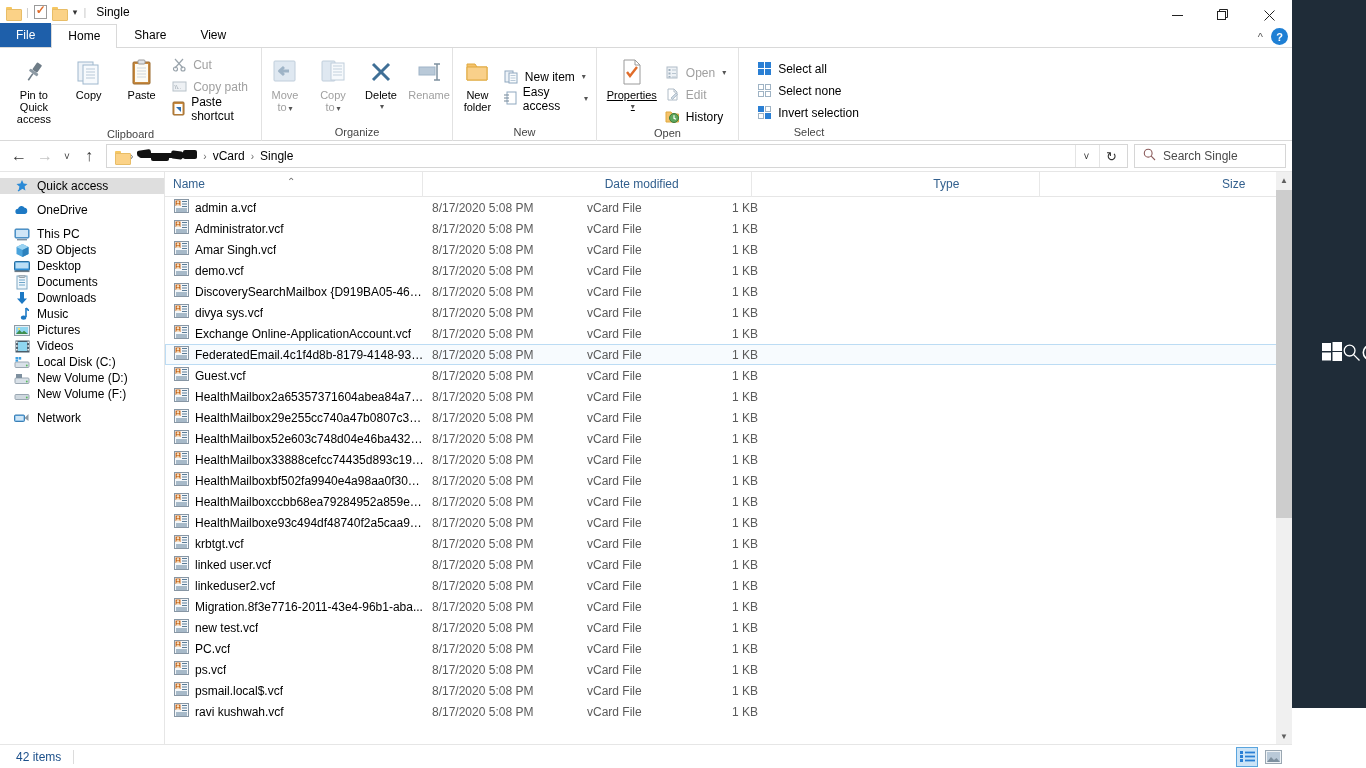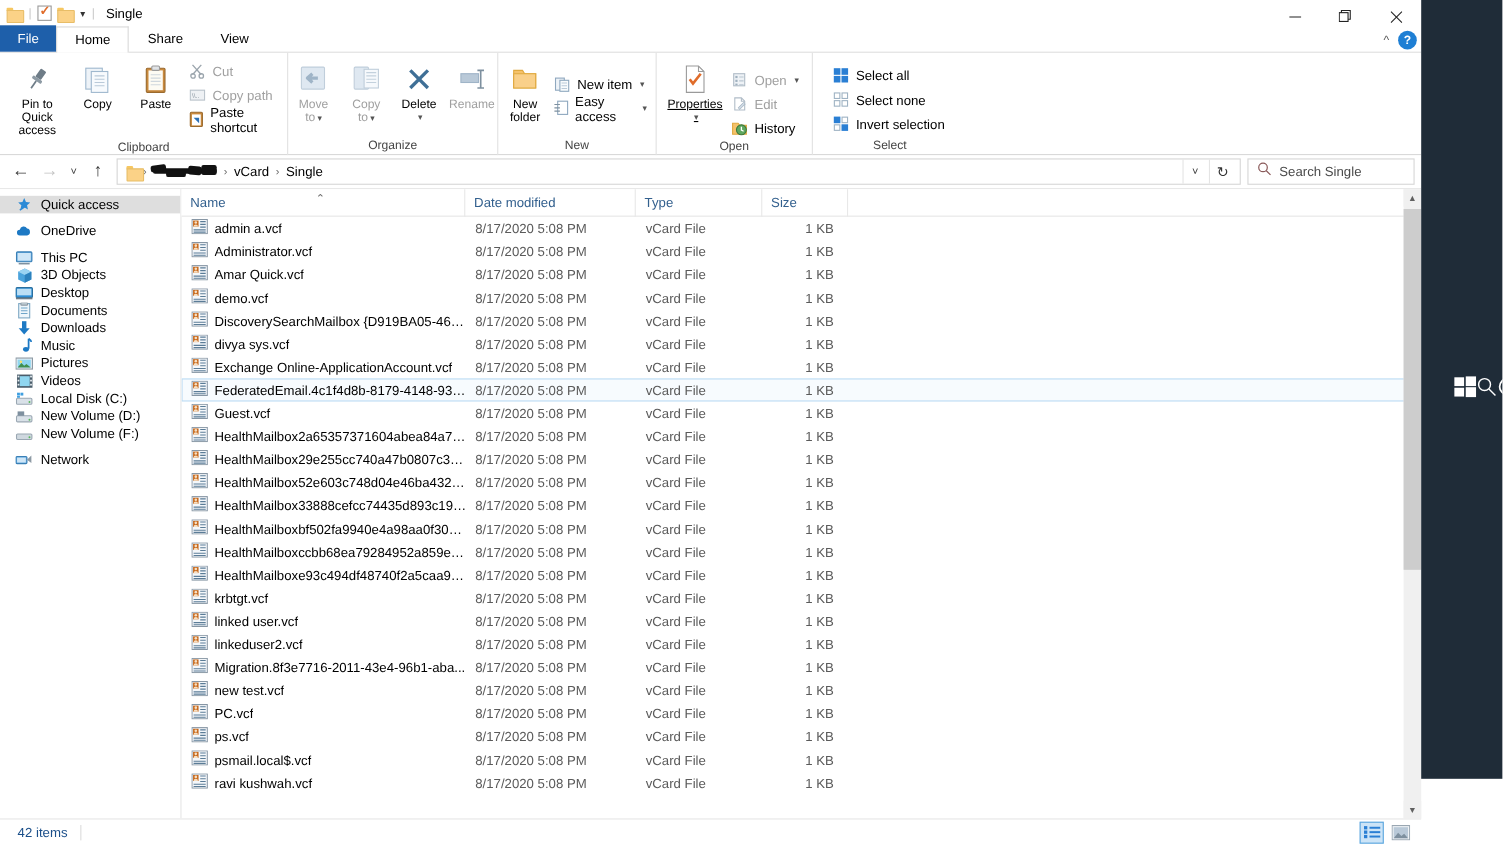--- a/index.html
+++ b/index.html
@@ -170,21 +170,21 @@
   .nav-item.indent { }
   .nav-item.selected { background: #dedede; }
   .nav-ico { width: 16px; height: 16px; display: flex; align-items: center; justify-content: center; flex: none; }
   .nav-gap { height: 8px; }
 
   
   .listpane { flex: 1; display: flex; flex-direction: column; min-width: 0; position: relative;
               border-left: 1px solid #e6e6e6; }
   .col-head {
     height: 25px; display: flex; align-items: center; flex: none;
-    border-bottom: 1px solid #e6e6e6; background: #fff; position: relative;
+    border-bottom: 1px solid #e6e6e6; background: #fff; position: relative; justify-content: space-between;
   }
   .ch {
     font-size: 12px; color: #33608e; height: 25px; line-height: 25px;
     border-right: 1px solid #e8e8e8; padding-left: 8px; position: relative;
   }
   .ch.c-name { width: 258px; }
   .ch.c-date { width: 155px; }
   .ch.c-type { width: 115px; }
   .ch.c-size { width: 78px; }
   .sort-arrow {
@@ -866,21 +866,21 @@
                   <circle cx="4" cy="3.3" r="1.2" fill="#f6e0c4"></circle>
                   <path d="M2 7 a2 2 0 0 1 4 0 z" fill="#f6e0c4"></path>
                   <g stroke="#5b7c97" stroke-width="1">
                     <line x1="8" y1="2.5" x2="13" y2="2.5"></line>
                     <line x1="8" y1="5" x2="13" y2="5"></line>
                     <line x1="8" y1="7.5" x2="13" y2="7.5"></line>
                     <line x1="2" y1="10" x2="13" y2="10"></line>
                     <line x1="2" y1="12" x2="13" y2="12"></line>
                   </g>
                 </svg></span>
-              <span class="fname">Amar Quick.vcf</span>
+              <span class="fname">Amar Singh.vcf</span>
             </div>
             <div class="cell c-date-cell">8/17/2020 5:08 PM</div>
             <div class="cell c-type-cell">vCard File</div>
             <div class="cell c-size-cell">1 KB</div>
           </div>
           <div class="row">
             <div class="cell c-name-cell">
               <span><svg class="vcard-ico" viewBox="0 0 15 14">
                   <rect x="0.5" y="0.5" width="14" height="13" fill="#f4f7fa" stroke="#8796a4"></rect>
                   <rect x="1.5" y="1.5" width="5" height="5.5" fill="#c86a1e"></rect>

